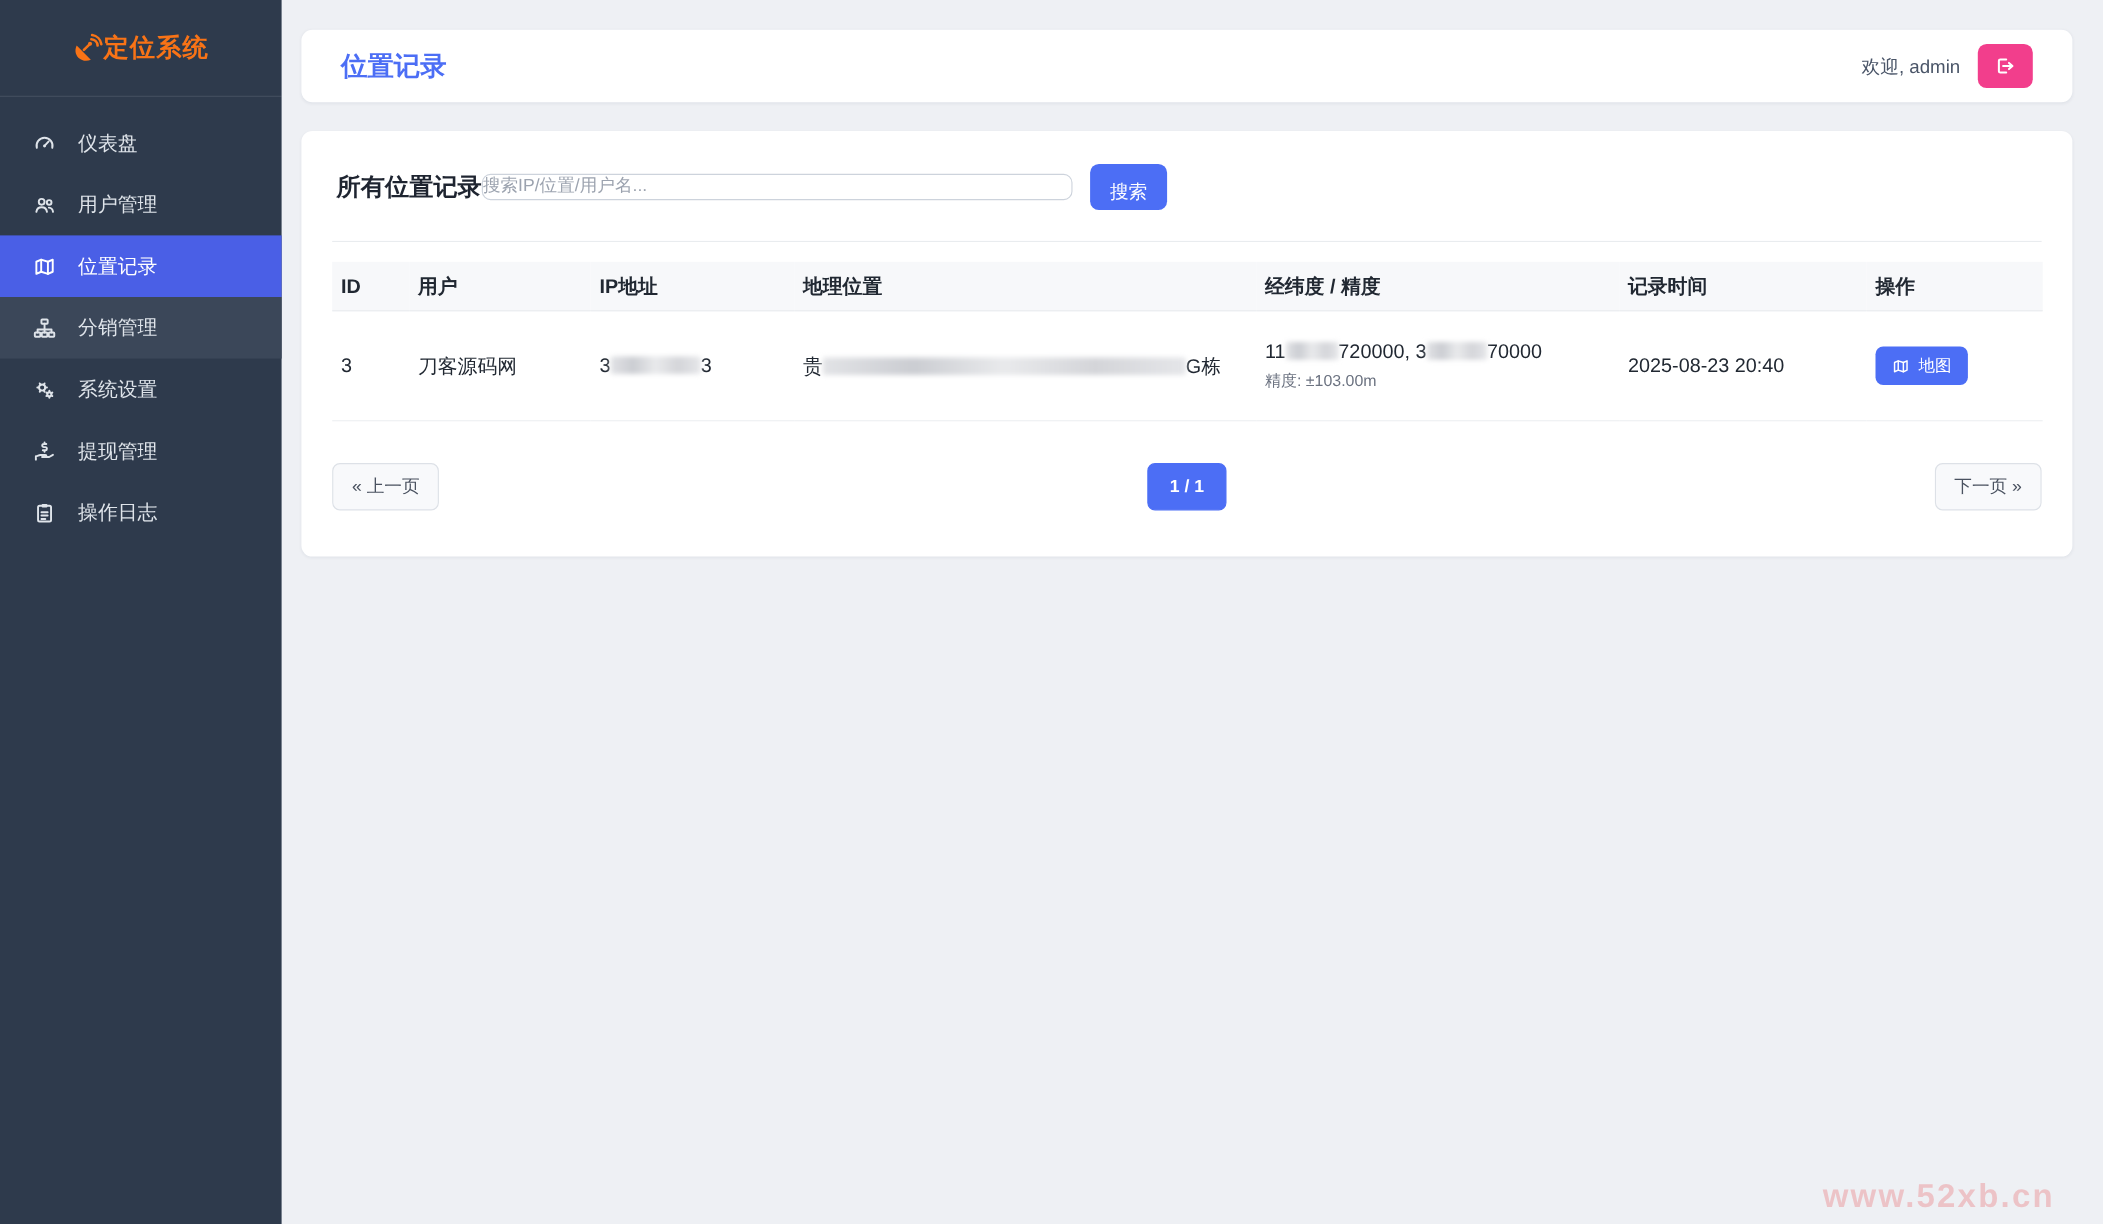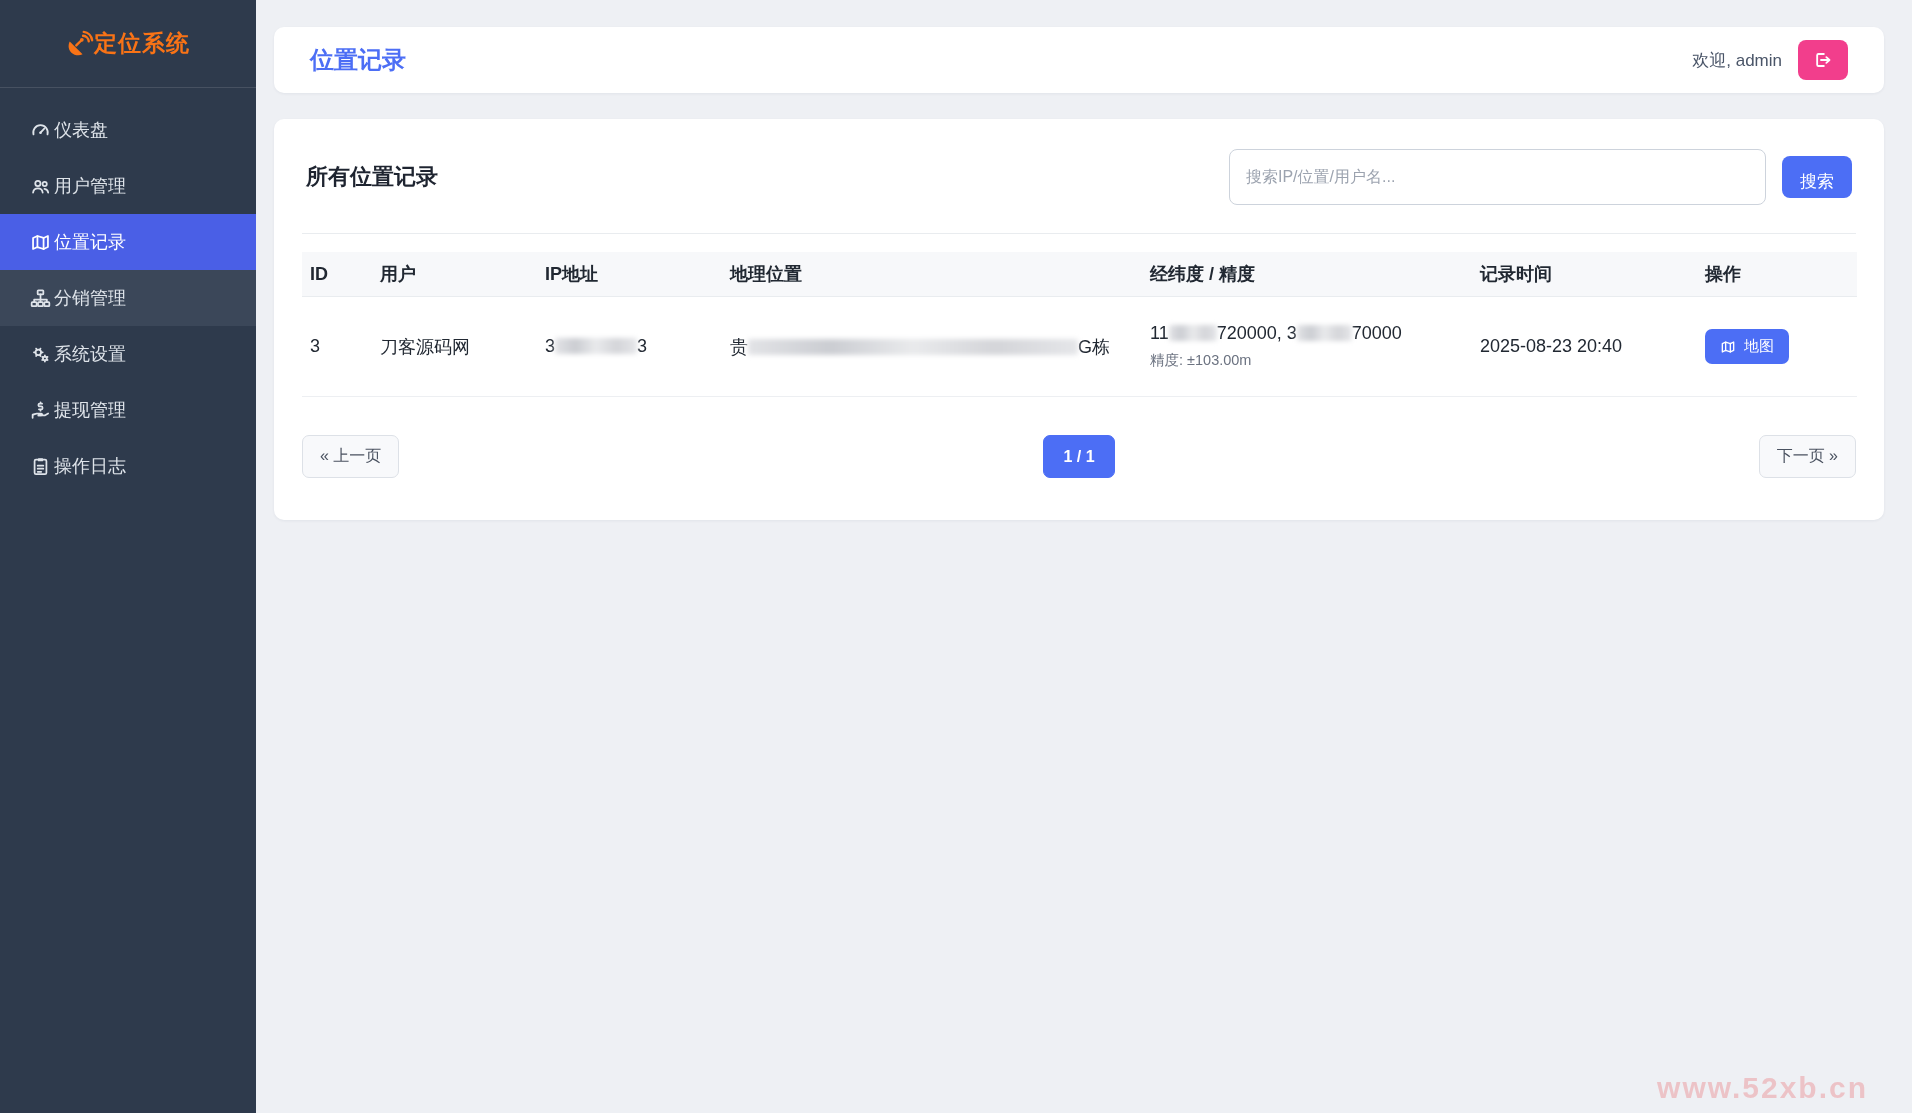--- a/index.html
+++ b/index.html
@@ -18,21 +18,21 @@
     display:flex; flex-direction:column;
   }
   .logo {
     height:88px; display:flex; align-items:center; justify-content:center;
     gap:0; color:#f97316; border-bottom:1px solid rgba(255,255,255,0.12);
   }
   .logo svg { width:28px; height:28px; }
   .logo-title { font-size:23px; font-weight:bold; letter-spacing:1px; }
   .nav { padding-top:14px; display:flex; flex-direction:column; }
   .nav-item {
-    height:56px; display:flex; align-items:center; gap:3px;
+    height:56px; display:flex; align-items:center; gap:20px;
     padding:0 0 0 30px; font-size:18px; color:#DFE4EA; cursor:pointer;
   }
   .nav-item svg { width:21px; height:21px; flex:0 0 auto; }
   .nav-item.active { background:#4A5FE6; color:#FFFFFF; }
   .nav-item.highlight { background:#3B4759; }
 
   
   .main { position:absolute; left:256px; top:0; right:0; bottom:0; }
   .card {
     background:#FFFFFF; border-radius:10px;
@@ -49,26 +49,26 @@
   .logout-btn {
     width:50px; height:40px; border:none; border-radius:8px;
     background:#F23E8C; color:#FFFFFF; cursor:pointer;
     display:flex; align-items:center; justify-content:center;
   }
   .logout-btn svg { width:20px; height:20px; }
 
   .content {
     margin:26px 28px 0 18px; padding:30px 28px 42px;
   }
-  .content-head { display:flex; align-items:center; justify-content:space-between; padding:0 4px; }
+  .content-head { display:flex; align-items:center; padding:0 4px; }
   .card-title { font-size:22px; font-weight:bold; color:#1E2430; }
   .search-group { display:flex; align-items:center; gap:16px; }
   .search-input {
-    width:537px; height:56px; border:1px solid #CDD3DC; border-radius:8px;
-    padding:0 16px; font-size:16px; color:#212832; outline:none;
+    width:537px; height:24px; border:1px solid #CDD3DC; border-radius:8px;
+    padding:0 0; font-size:16px; color:#212832; outline:none;
     font-family:"Liberation Sans","DejaVu Sans",sans-serif;
   }
   .search-input::placeholder { color:#9CA3AF; }
   .btn-primary {
     height:42px; padding:14px 18px; border:none; border-radius:8px;
     background:#4C6EF5; color:#FFFFFF; font-size:17px; cursor:pointer;
     font-family:"Liberation Sans","DejaVu Sans",sans-serif;
   }
 
   .divider { margin-top:28px; border-top:1px solid #E9ECEF; }

